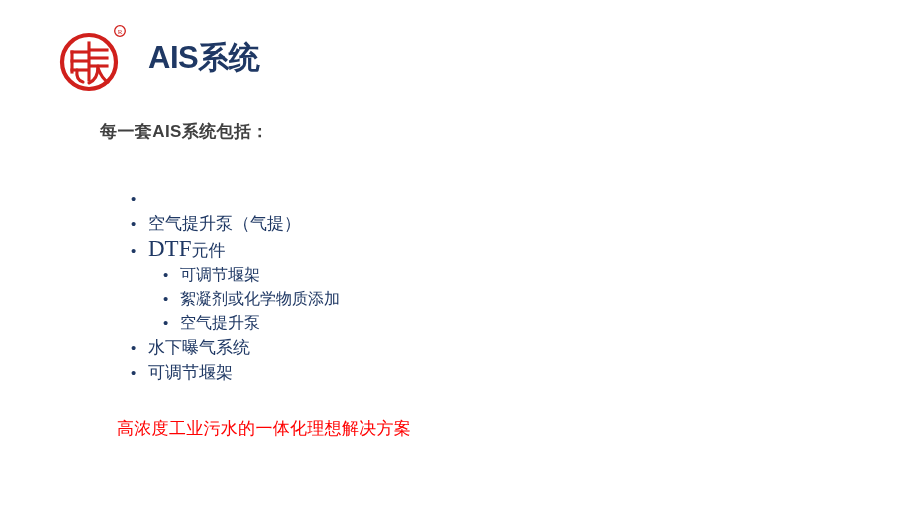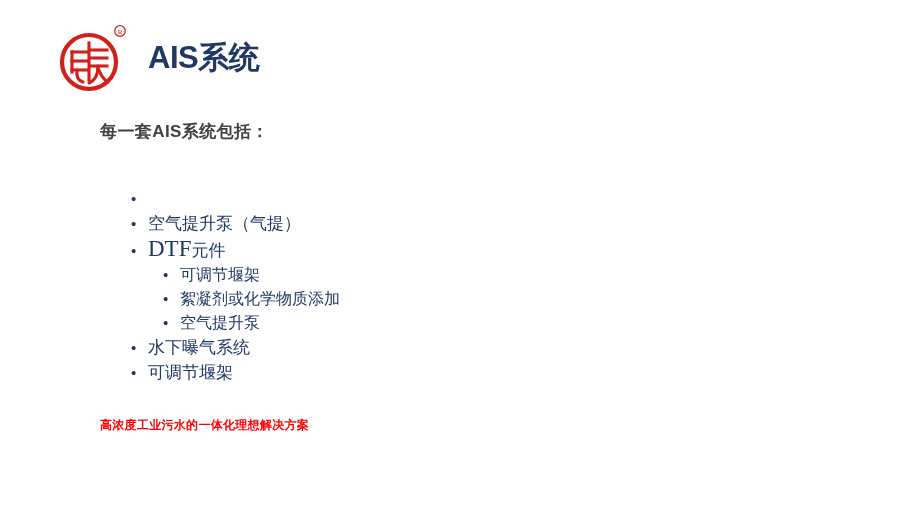--- a/index.html
+++ b/index.html
@@ -104,24 +104,24 @@
     font-weight: normal;
     font-size: 23px;
   }
   .bullet-text .strong {
     font-weight: normal;
   }
 
   
   .tagline {
     position: absolute;
-    left: 100px;
+    left: 117px;
     top: 417px;
-    font-size: 12px;
-    font-weight: bold;
+    font-size: 17px;
+    font-weight: normal;
     color: #FF0000;
     letter-spacing: 0.3px;
     white-space: nowrap;
   }
 </style>
 </head>
 <body>
 
 <div class="slide">
 

